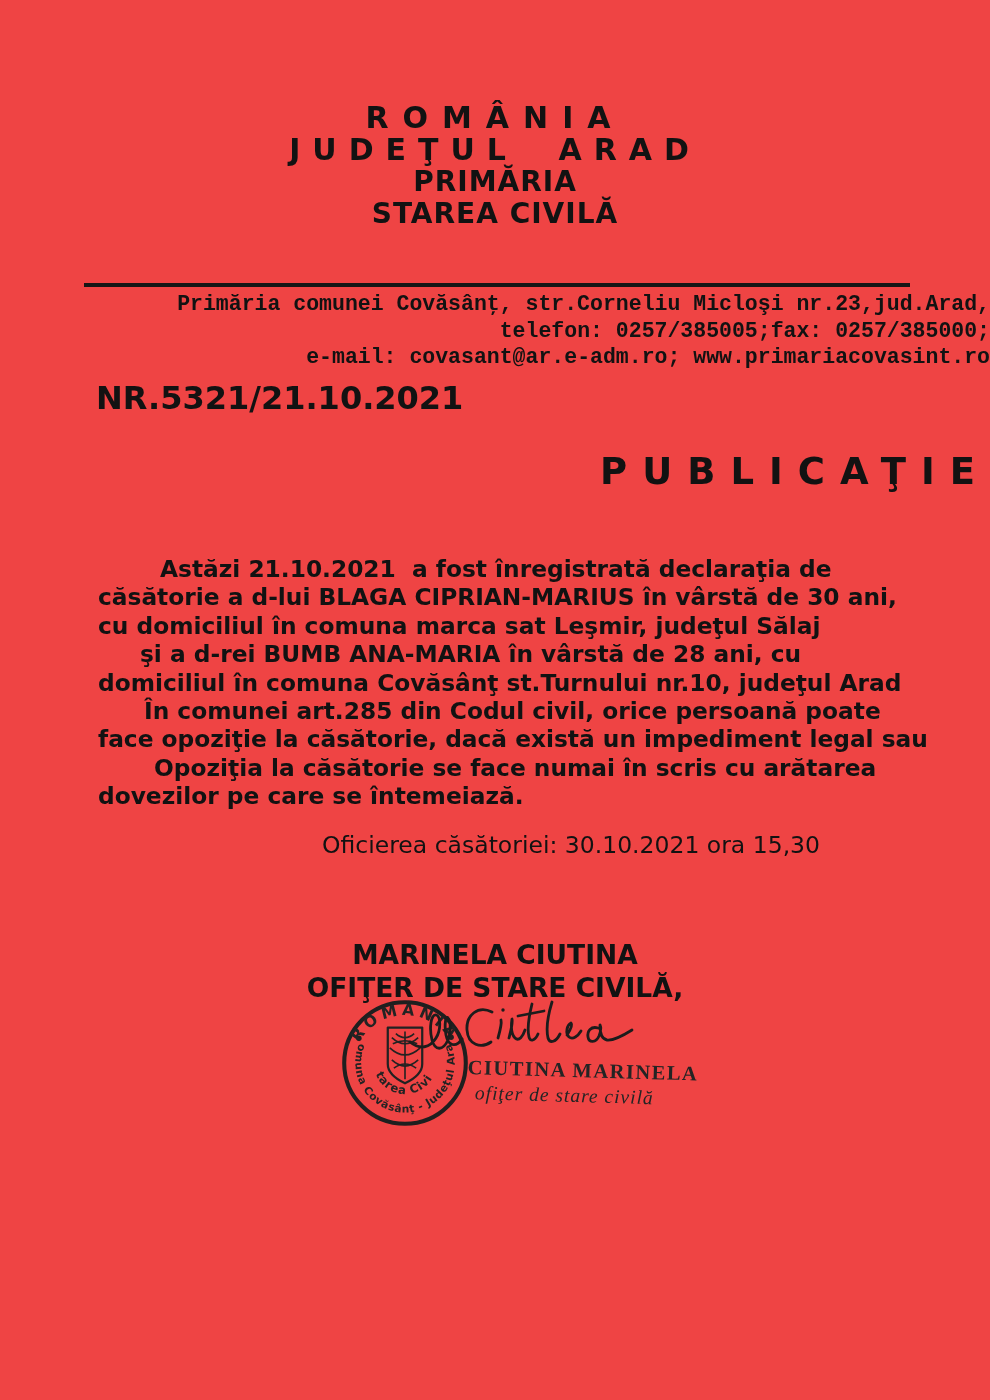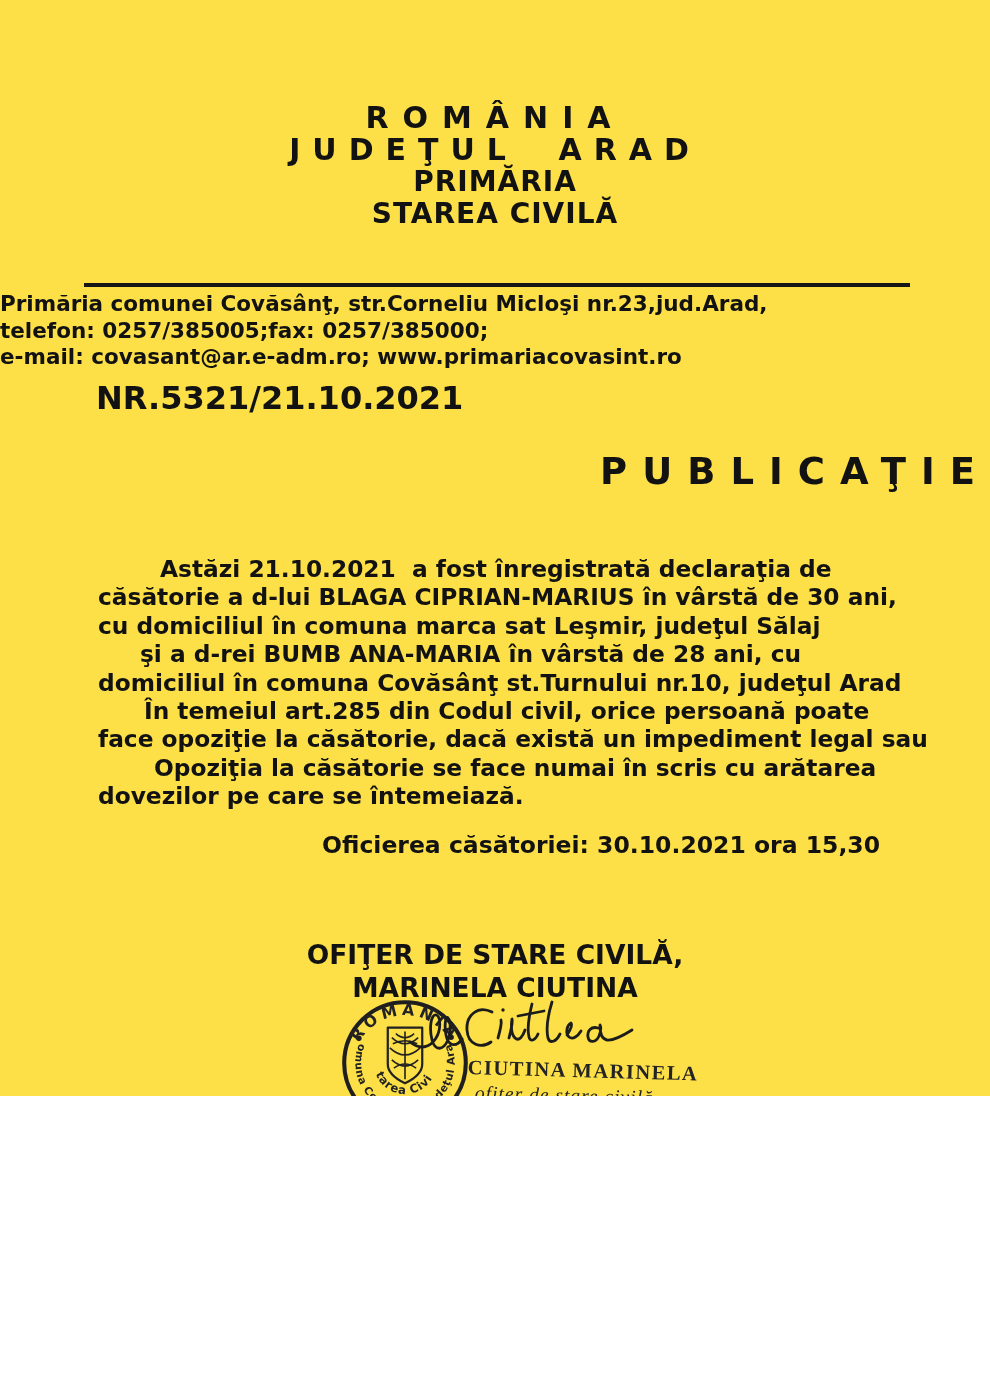--- a/index.html
+++ b/index.html
@@ -1,50 +1,50 @@
 <!DOCTYPE html>
 <html><head>
 <meta charset="utf-8">
 <style>
   html,body{margin:0;padding:0;background:#ffffff;}
   .page{
     position:relative;
-    width:990px;height:1096px;
-    background:#fde047;
+    width:990px;height:1400px;
+    background:#ef4444;
     font-family:"DejaVu Sans","Liberation Sans",sans-serif;
     color:#121212;
     overflow:hidden;
   }
   
   .header{position:absolute;top:102px;left:0;width:100%;text-align:center;}
   .hline{font-weight:700;line-height:32px;white-space:pre;}
   .h-country{font-size:30px;letter-spacing:14px;}
   .h-county{font-size:30px;letter-spacing:12px;word-spacing:18px;}
   .h-commune{font-size:29px;letter-spacing:1px;}
   .h-hall{font-size:28px;letter-spacing:1px;}
   .h-civil{font-size:28px;letter-spacing:1px;}
   
   .rule{position:absolute;top:283px;left:84px;width:826px;height:4px;background:#161616;}
   
-  .contact{position:absolute;top:291px;left:0;width:100%;text-align:left;}
+  .contact{position:absolute;top:291px;left:0;width:100%;text-align:right;font-family:Liberation Mono, monospace;}
   .cline{font-weight:700;font-size:21.5px;line-height:26.5px;white-space:pre;}
   
   .nr{position:absolute;top:379px;left:96px;font-weight:700;font-size:32px;white-space:pre;}
   
   .title{position:absolute;top:450px;left:0;width:100%;text-align:right;
          font-weight:700;font-size:37px;letter-spacing:15px;text-indent:15px;}
   
   .bodytext{position:absolute;top:524px;left:98px;width:830px;margin-top:31px;}
   .bl{font-weight:700;font-size:23.3px;line-height:28.4px;white-space:pre;}
   .i1{padding-left:62px;}
   .i2{padding-left:42px;}
   .i3{padding-left:46px;}
   .i4{padding-left:56px;}
   
-  .ceremony{position:absolute;top:831px;left:322px;font-weight:700;font-size:23.5px;white-space:pre;}
+  .ceremony{position:absolute;top:831px;left:322px;font-weight:400;font-size:23.5px;white-space:pre;}
   
   .officer{position:absolute;top:938px;left:0;width:100%;text-align:center;}
   .oline{font-weight:700;font-size:26.5px;line-height:33px;white-space:pre;}
   
   .stamp-svg{position:absolute;left:329px;top:987px;width:152px;height:152px;}
   .sig-svg{position:absolute;left:406px;top:992px;width:252px;height:80px;}
   .namestamp{position:absolute;left:468px;top:1056px;transform:rotate(1.6deg);transform-origin:left top;color:#242424;}
   .ns-name{font-family:"Liberation Serif","DejaVu Serif",serif;font-weight:700;
            font-size:20.5px;letter-spacing:1.5px;white-space:pre;}
   .ns-role{font-family:"Liberation Serif","DejaVu Serif",serif;font-style:italic;
@@ -74,31 +74,31 @@
   <div class="nr">NR.5321/21.10.2021</div>
 
   <div class="title">PUBLICAŢIE</div>
 
   <div class="bodytext">
     <div class="bl i1">Astăzi 21.10.2021  a fost înregistrată declaraţia de</div>
     <div class="bl">căsătorie a d-lui BLAGA CIPRIAN-MARIUS în vârstă de 30 ani,</div>
     <div class="bl">cu domiciliul în comuna marca sat Leşmir, judeţul Sălaj</div>
     <div class="bl i2">şi a d-rei BUMB ANA-MARIA în vârstă de 28 ani, cu</div>
     <div class="bl">domiciliul în comuna Covăsânţ st.Turnului nr.10, judeţul Arad</div>
-    <div class="bl i3">În temeiul art.285 din Codul civil, orice persoană poate</div>
+    <div class="bl i3">În comunei art.285 din Codul civil, orice persoană poate</div>
     <div class="bl">face opoziţie la căsătorie, dacă există un impediment legal sau</div>
     <div class="bl i4">Opoziţia la căsătorie se face numai în scris cu arătarea</div>
     <div class="bl">dovezilor pe care se întemeiază.</div>
   </div>
 
   <div class="ceremony">Oficierea căsătoriei: 30.10.2021 ora 15,30</div>
 
   <div class="officer">
+    <div class="oline">MARINELA CIUTINA</div>
     <div class="oline">OFIŢER DE STARE CIVILĂ,</div>
-    <div class="oline">MARINELA CIUTINA</div>
   </div>
 
   <svg class="stamp-svg" viewBox="0 0 150 150">
     <defs>
       <path id="arcTop" d="M 23,80 A 52,52 0 0 1 127,80"></path>
       <path id="arcBottom" d="M 29,58 A 49,49 0 1 0 121,58"></path>
       <path id="arcInner" d="M 47,88 A 31,31 0 0 0 103,88"></path>
     </defs>
     <circle cx="75" cy="75" r="60" fill="none" stroke="#1f1f1f" stroke-width="4"></circle>
     <circle cx="29.5" cy="50.5" r="2.7" fill="#1f1f1f"></circle>

